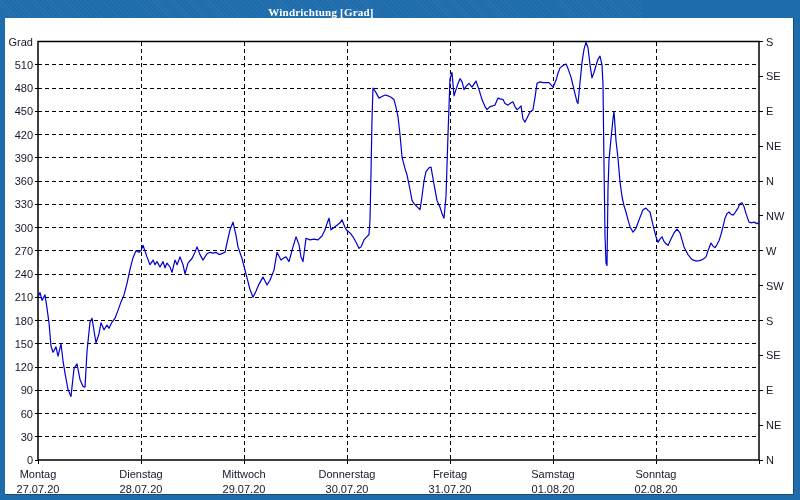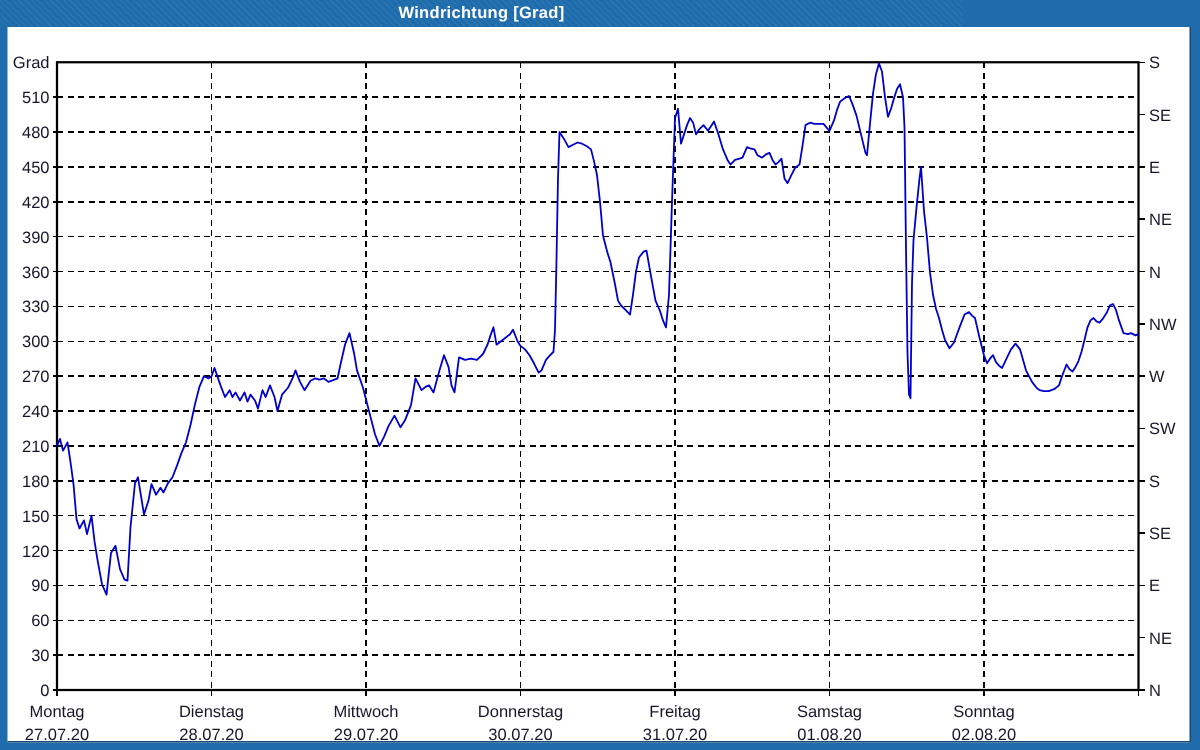--- a/index.html
+++ b/index.html
@@ -4,22 +4,23 @@
 <style>
   html,body{margin:0;padding:0;background:#fff;}
   #app-window{
     position:relative;width:800px;height:500px;
     background:#1f6cad;
     font-family:"Liberation Sans",sans-serif;
     overflow:hidden;
   }
   #titlebar{
     position:absolute;left:0;top:0;width:642px;height:18px;
-    display:flex;align-items:center;justify-content:center;
+    display:flex;align-items:flex-end;justify-content:center;
     background-image:repeating-linear-gradient(45deg, rgba(255,255,255,.05) 0 1px, transparent 1px 3px);
+    font-family:Liberation Serif, serif;
   }
   #titlebar .title-text{
     color:#ffffff;font-size:11px;font-weight:bold;letter-spacing:.2px;
   }
   #chart-panel{
     position:absolute;left:5px;top:18px;right:6px;bottom:5px;
     background:#ffffff;
     border-right:1px solid #1b4a75;
     border-bottom:1px solid #1b4a75;
   }

